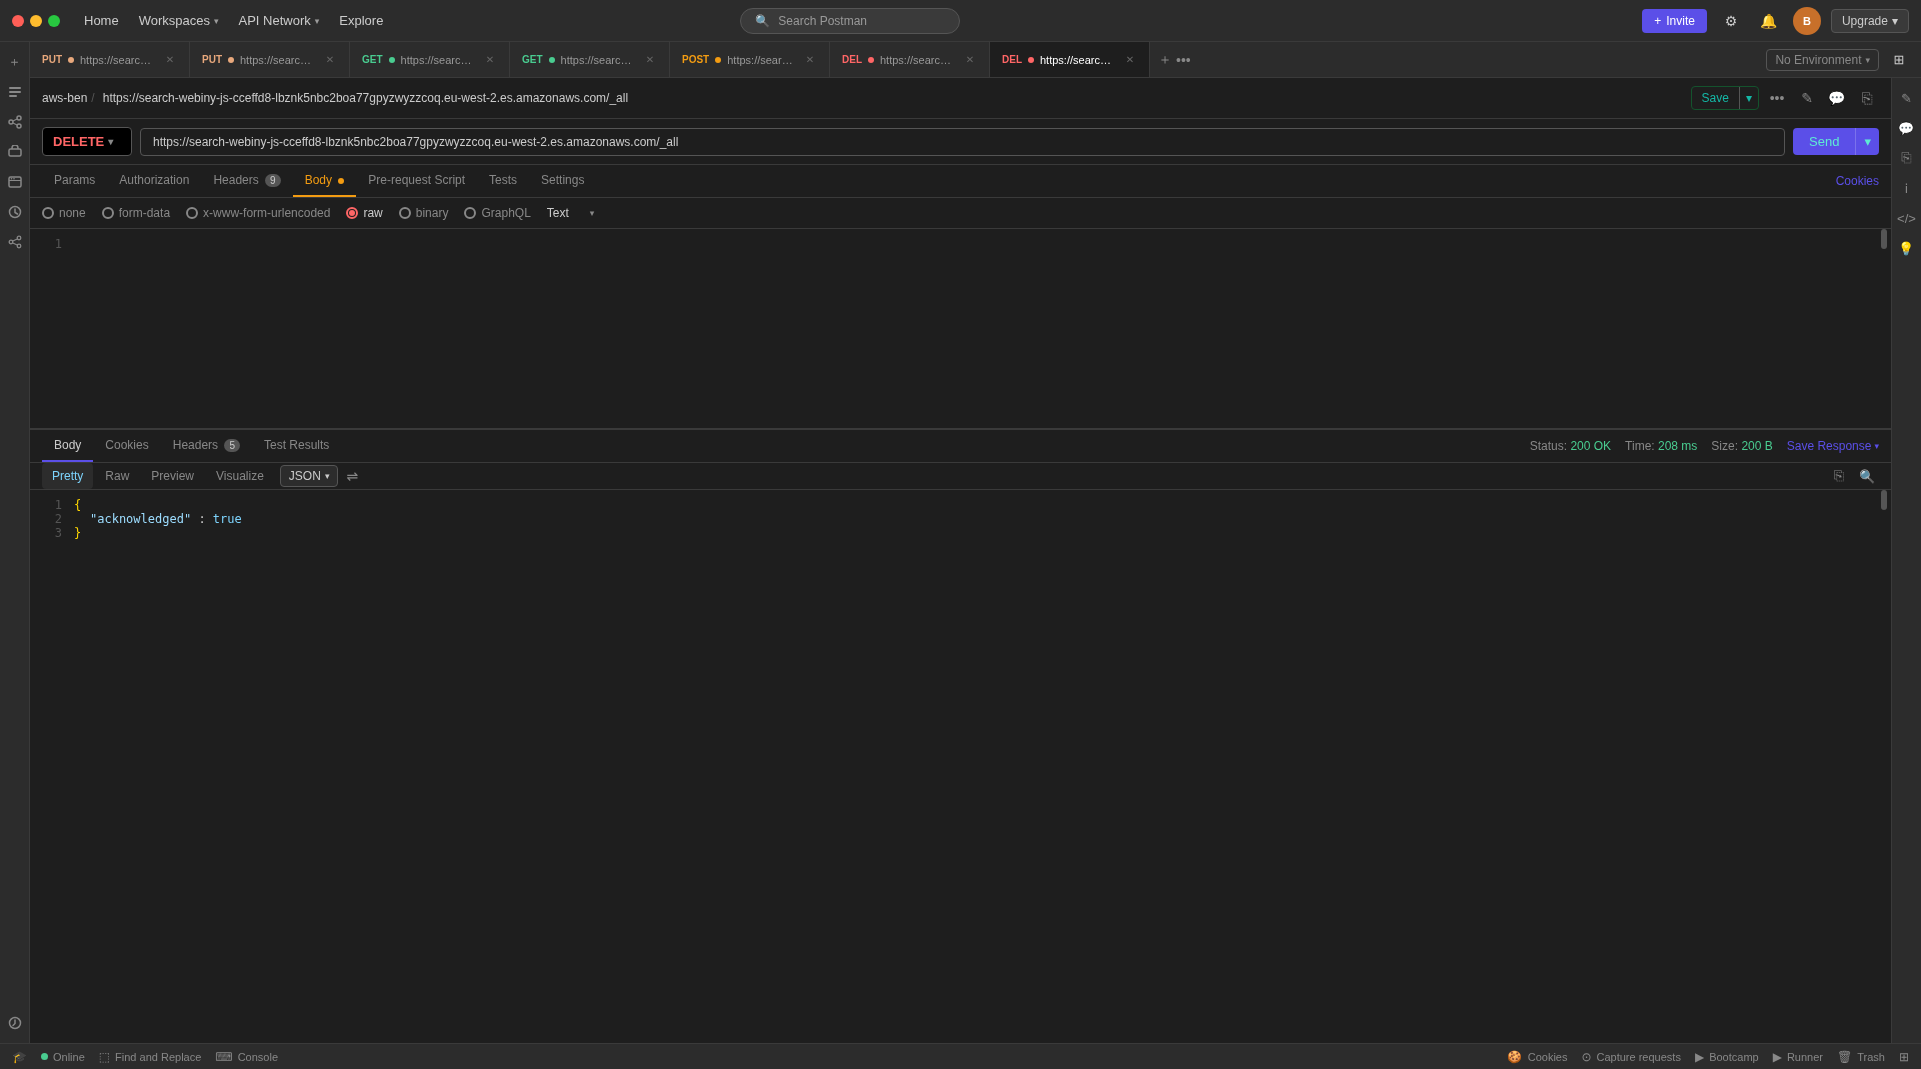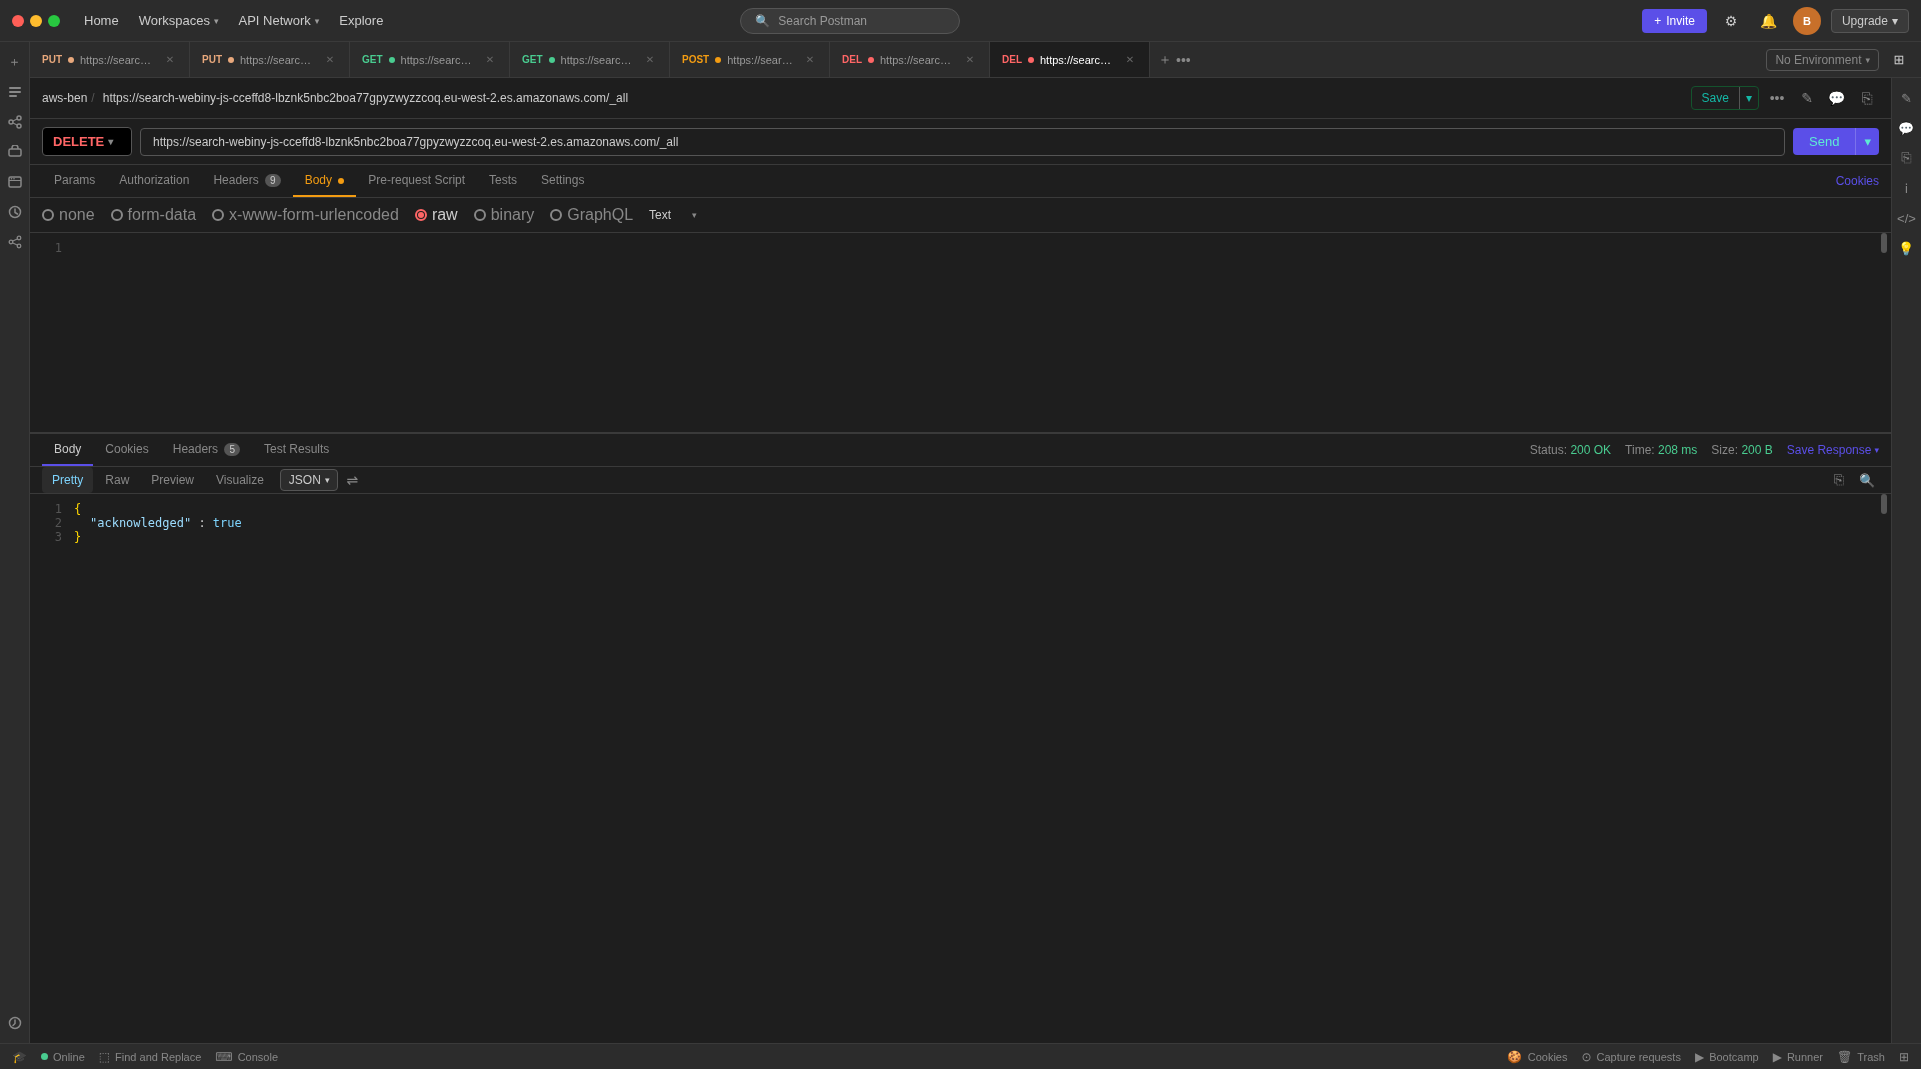--- a/index.html
+++ b/index.html
@@ -84,21 +84,21 @@
     
     .request-tabs { display: flex; align-items: center; padding: 0 12px; border-bottom: 1px solid #3a3a3a; flex-shrink: 0; }
     .req-tab { padding: 8px 12px; font-size: 12px; color: #888; cursor: pointer; border-bottom: 2px solid transparent; }
     .req-tab.active { color: #f39c12; border-bottom-color: #f39c12; }
     .req-tab-badge { display: inline-block; background: #555; color: #ccc; border-radius: 8px; padding: 1px 5px; font-size: 10px; margin-left: 3px; }
     .req-tab-dot { display: inline-block; width: 6px; height: 6px; background: #f39c12; border-radius: 50%; margin-left: 3px; vertical-align: middle; }
     .cookies-link { margin-left: auto; color: #5B4FE8; font-size: 12px; cursor: pointer; padding: 8px 0; }
 
     
     .body-options { display: flex; align-items: center; padding: 8px 12px; gap: 16px; border-bottom: 1px solid #3a3a3a; flex-shrink: 0; }
-    .radio-option { display: flex; align-items: center; gap: 5px; cursor: pointer; color: #888; font-size: 16px; }
+    .radio-option { display: flex; align-items: center; gap: 5px; cursor: pointer; color: #888; font-size: 12px; }
     .radio-option.active { color: #ccc; }
     .radio-circle { width: 12px; height: 12px; border-radius: 50%; border: 2px solid #888; display: flex; align-items: center; justify-content: center; }
     .radio-circle.selected { border-color: #f66; }
     .radio-dot { width: 6px; height: 6px; border-radius: 50%; background: #f66; }
     .text-select { display: flex; align-items: center; gap: 21px; color: #ccc; font-size: 12px; cursor: pointer; }
     .text-select-chevron { font-size: 9px; color: #888; }
 
     
     .code-editor { flex: 0 0 200px; padding: 8px 12px; font-family: 'Monaco', 'Menlo', monospace; font-size: 12px; color: #ccc; overflow: auto; background: #1e1e1e; border-bottom: 1px solid #3a3a3a; position: relative; }
     .code-line { display: flex; align-items: flex-start; gap: 12px; }

